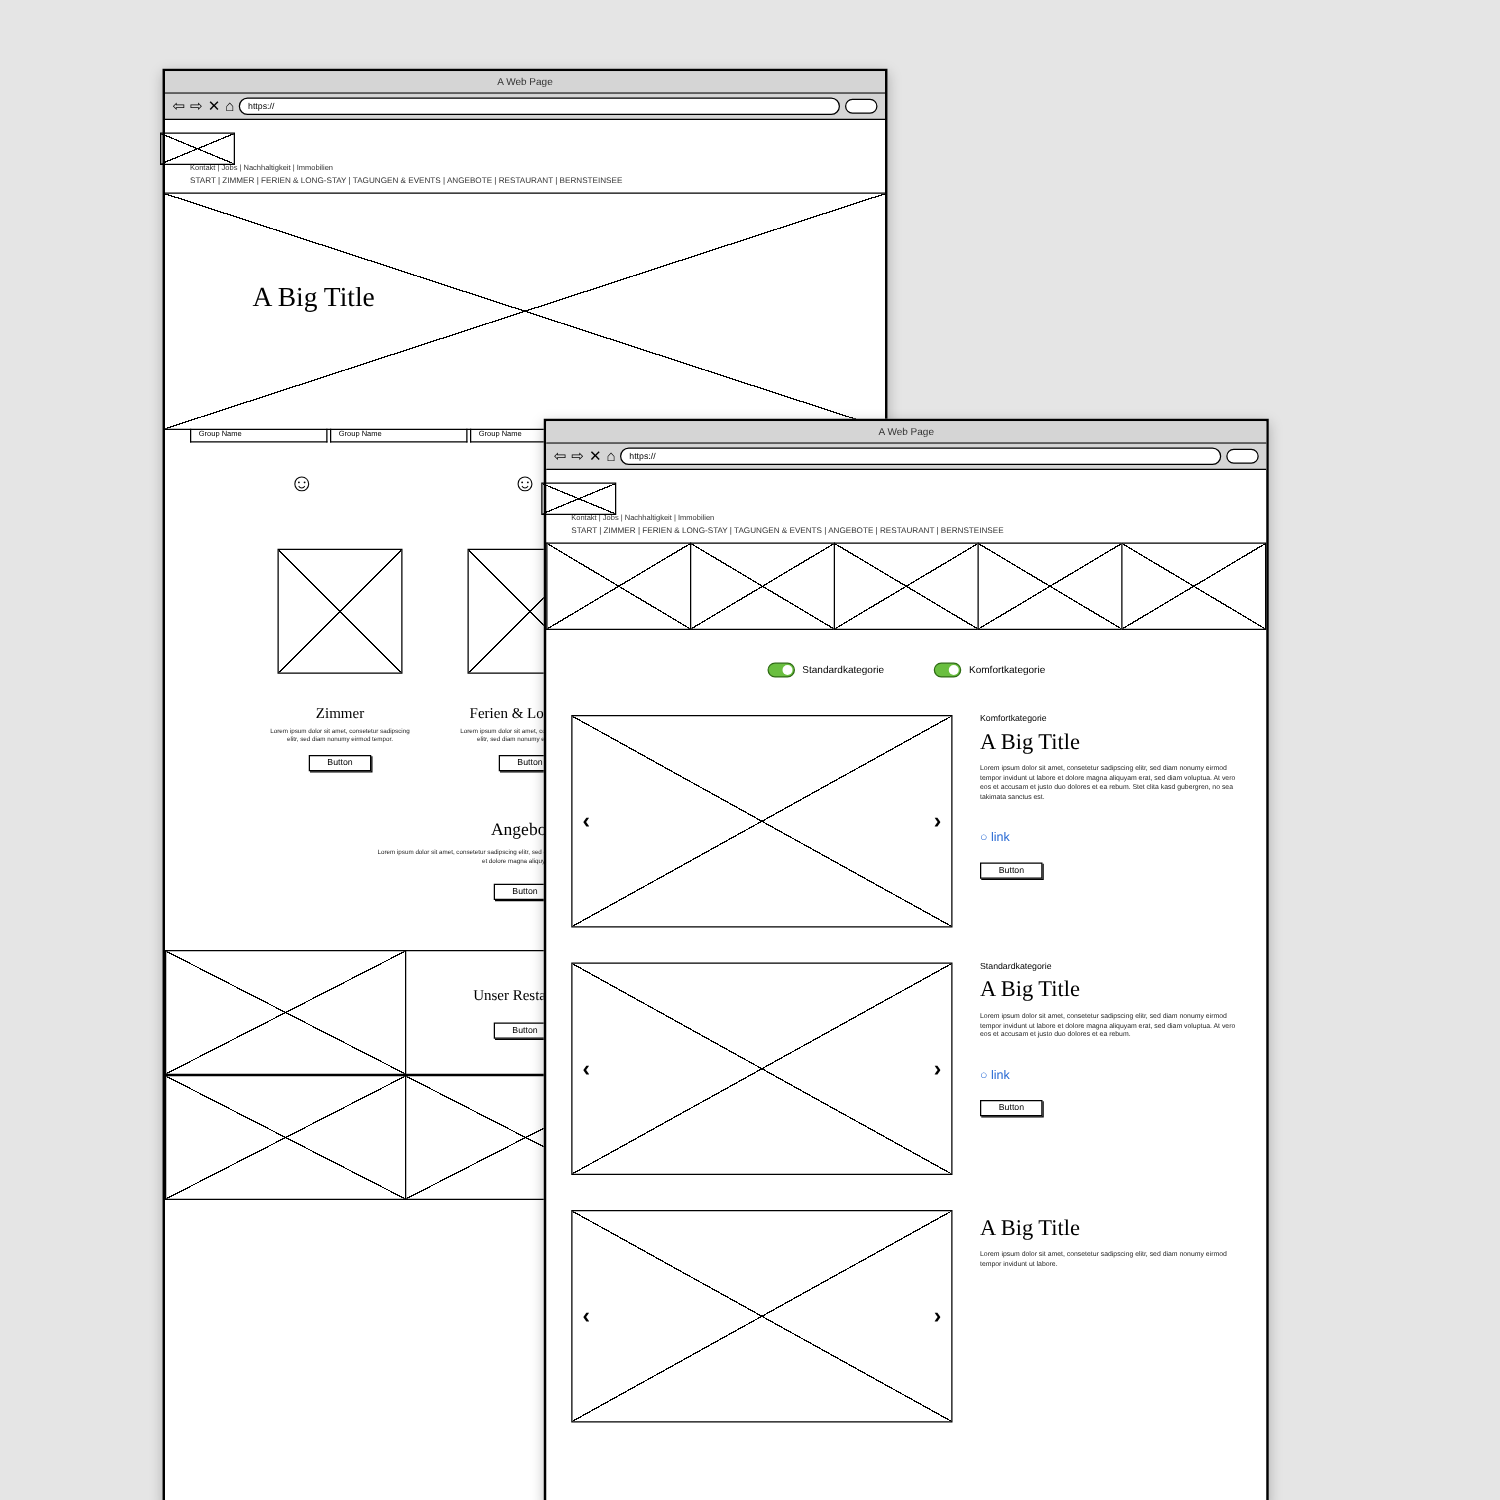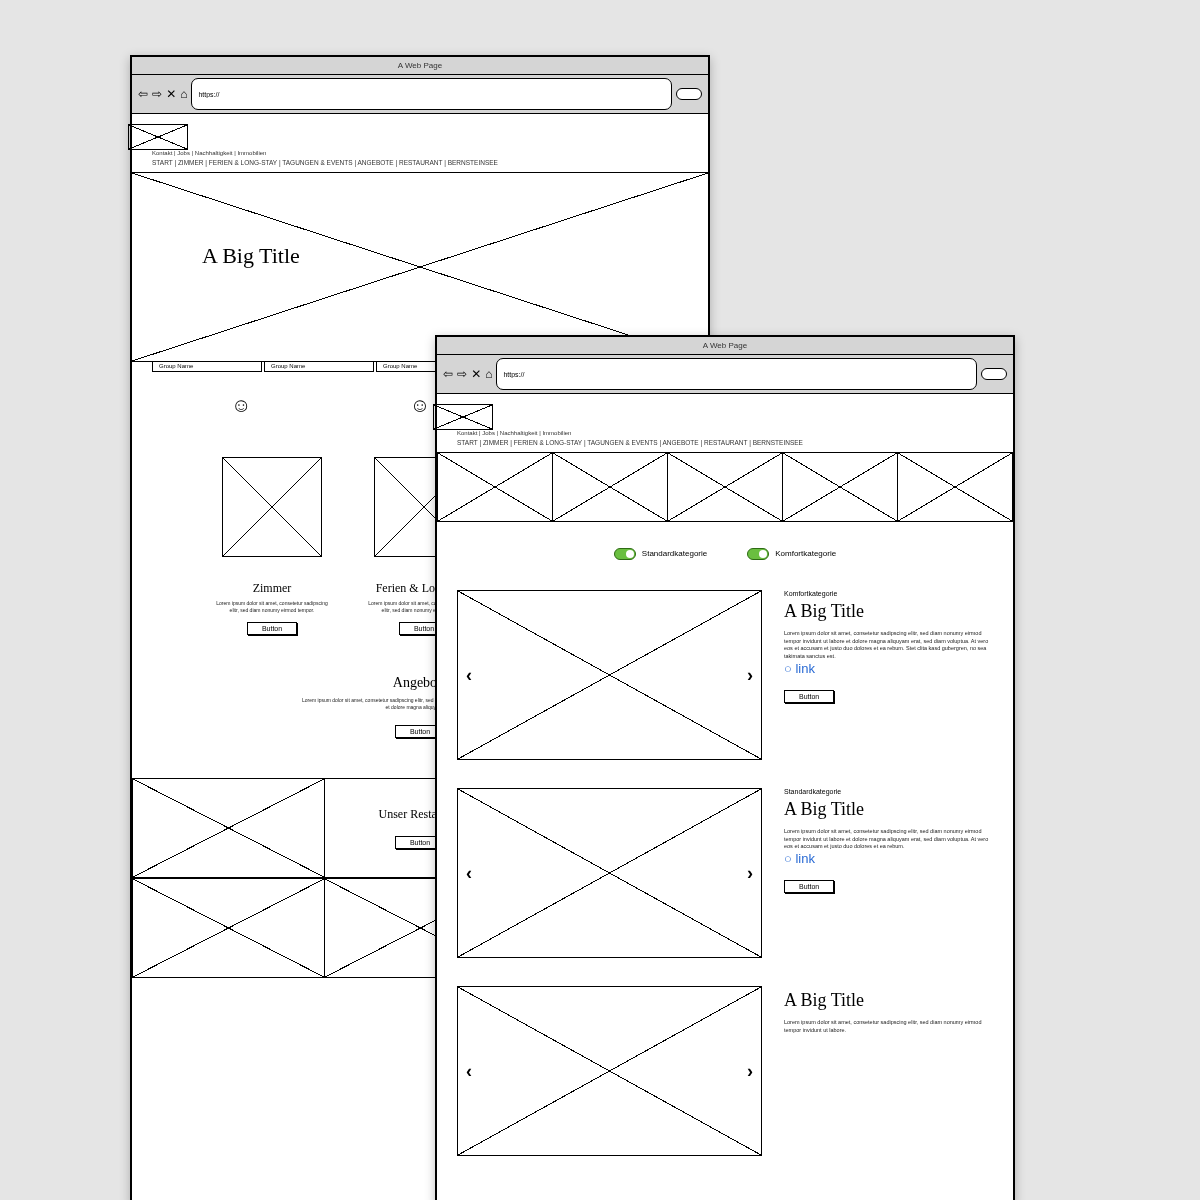--- a/index.html
+++ b/index.html
@@ -33,21 +33,21 @@
     display: flex;
     align-items: center;
     gap: 4px;
     padding: 3px 6px;
     background: #d5d5d5;
     border-bottom: 1px solid #000;
   }
   .toolbar .nav-icon { font-size: 12px; line-height: 1; cursor: pointer; }
   .url-input {
     flex: 1;
-    height: 32px;
+    height: 14px;
     border: 1px solid #000;
     border-radius: 7px;
     background: #fff;
     font-size: 7px;
     padding: 0 6px;
   }
   .pill {
     width: 26px; height: 12px;
     border: 1px solid #000;
     border-radius: 6px;
@@ -132,21 +132,21 @@
   .carousel-arrow {
     position:absolute; top:50%; transform:translateY(-50%);
     font-size:18px; font-weight:bold; cursor:pointer;
   }
   .carousel-arrow.left  { left:8px; }
   .carousel-arrow.right { right:8px; }
   .room-text { flex:1; }
   .room-cat { font-size:7px; margin-bottom:4px; }
   .room-title { font-family: Georgia, serif; font-size:18px; margin-bottom:8px; }
   .room-text .lorem { text-align:left; font-size:5.5px; }
-  .link { color:#2a6bd4; font-size:13px; display:block; margin:0 0 6px; }
+  .link { color:#2a6bd4; font-size:10px; display:block; margin:22px 0 6px; }
 </style>
 </head>
 <body>
 
 <div class="browser-window window-a">
   <div class="titlebar">A Web Page</div>
   <div class="toolbar">
     <span class="nav-icon">⇦</span>
     <span class="nav-icon">⇨</span>
     <span class="nav-icon">✕</span>

